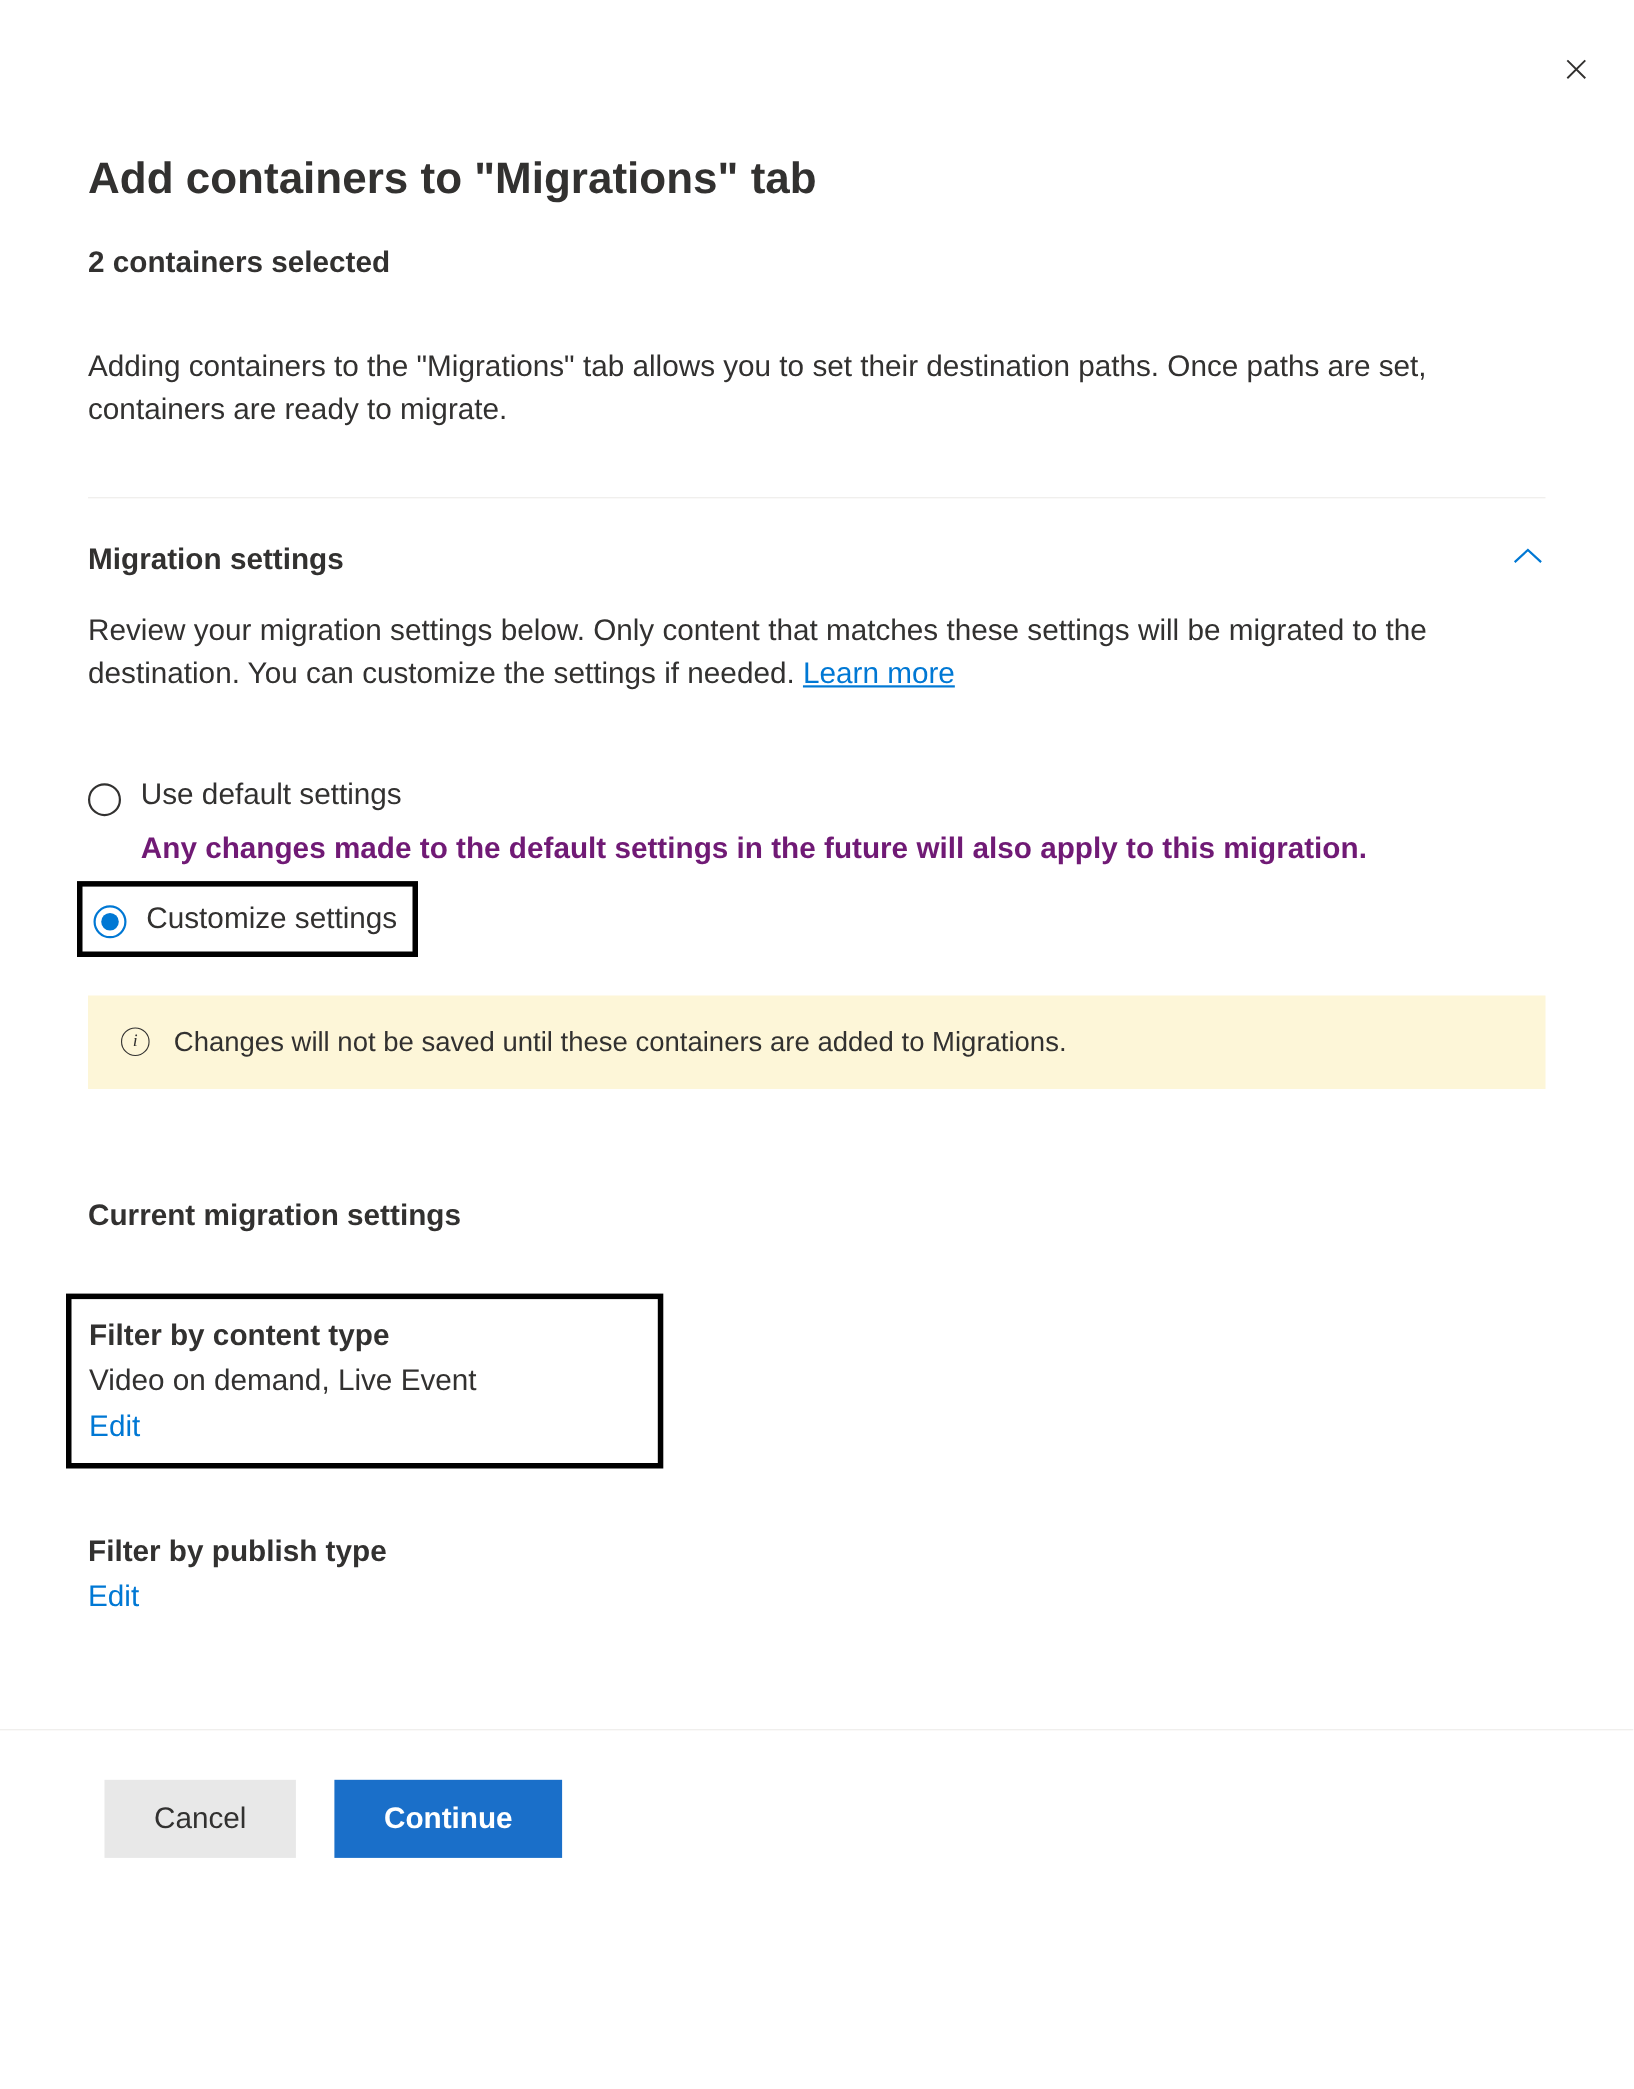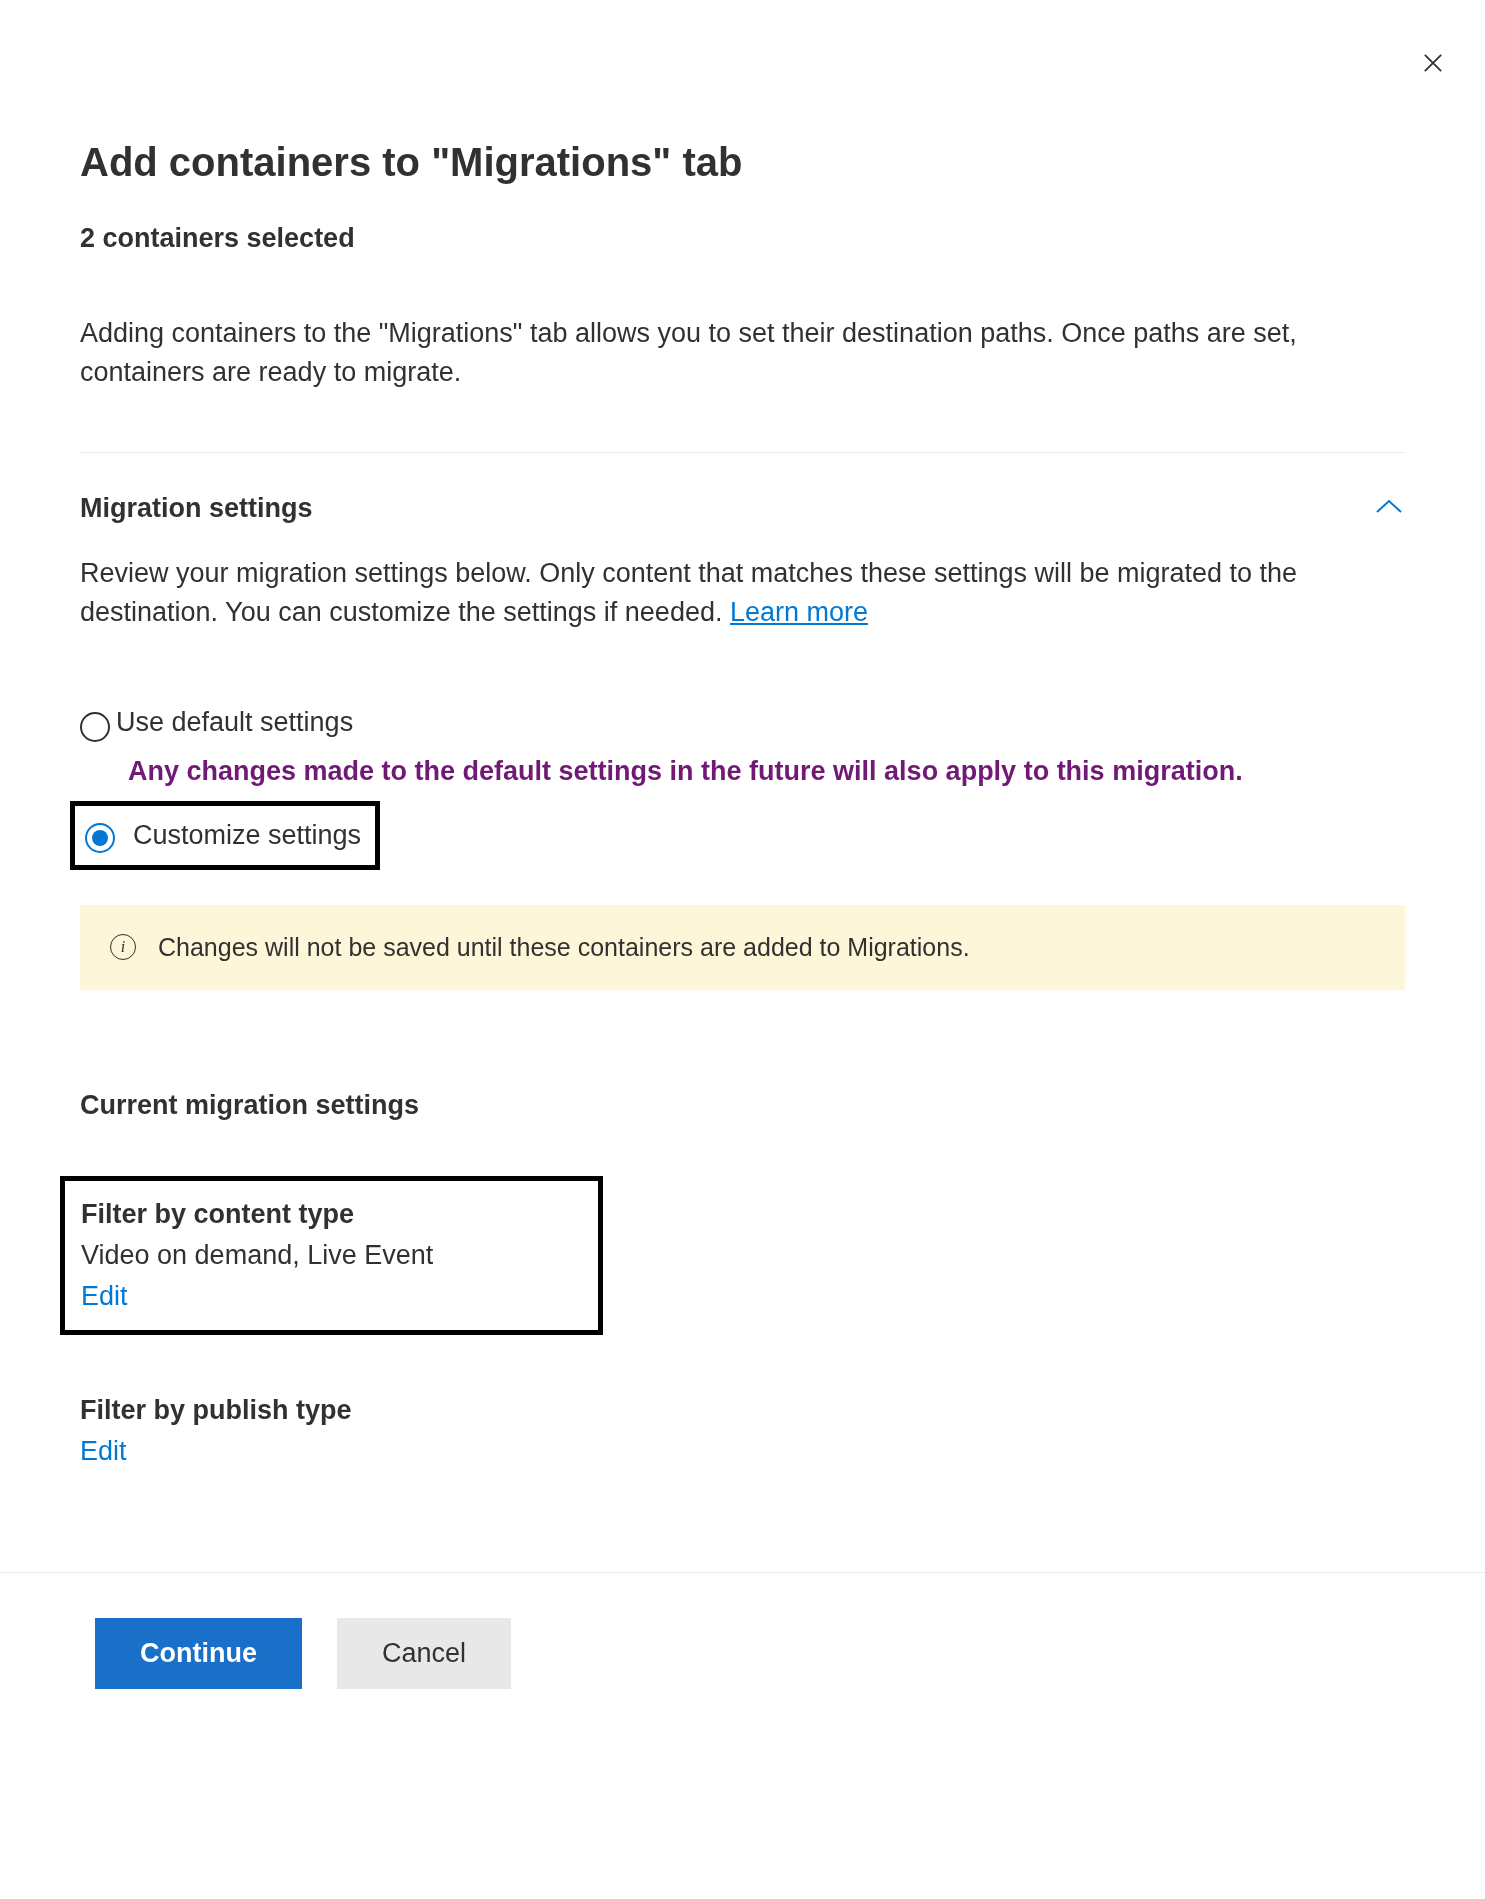--- a/index.html
+++ b/index.html
@@ -80,21 +80,21 @@
       color: #0078d4;
       text-decoration: underline;
       cursor: pointer;
     }
     .radio-group {
       margin-bottom: 10px;
     }
     .radio-option {
       display: flex;
       align-items: flex-start;
-      gap: 6px;
+      gap: 18px;
       margin-bottom: 6px;
       padding: 4px 0;
     }
     .radio-circle {
       width: 30px;
       height: 30px;
       border: 2px solid #323130;
       border-radius: 50%;
       flex-shrink: 0;
       margin-top: 5px;
@@ -278,15 +278,15 @@
   </div>
 
   <div class="setting-block">
     <div class="setting-label">Filter by publish type</div>
     <a class="edit-link">Edit</a>
   </div>
 
 </div>
 
 <div class="footer">
+  <button class="btn btn-secondary">Cancel</button>
   <button class="btn btn-primary">Continue</button>
-  <button class="btn btn-secondary">Cancel</button>
 </div>
 
 </body></html>

